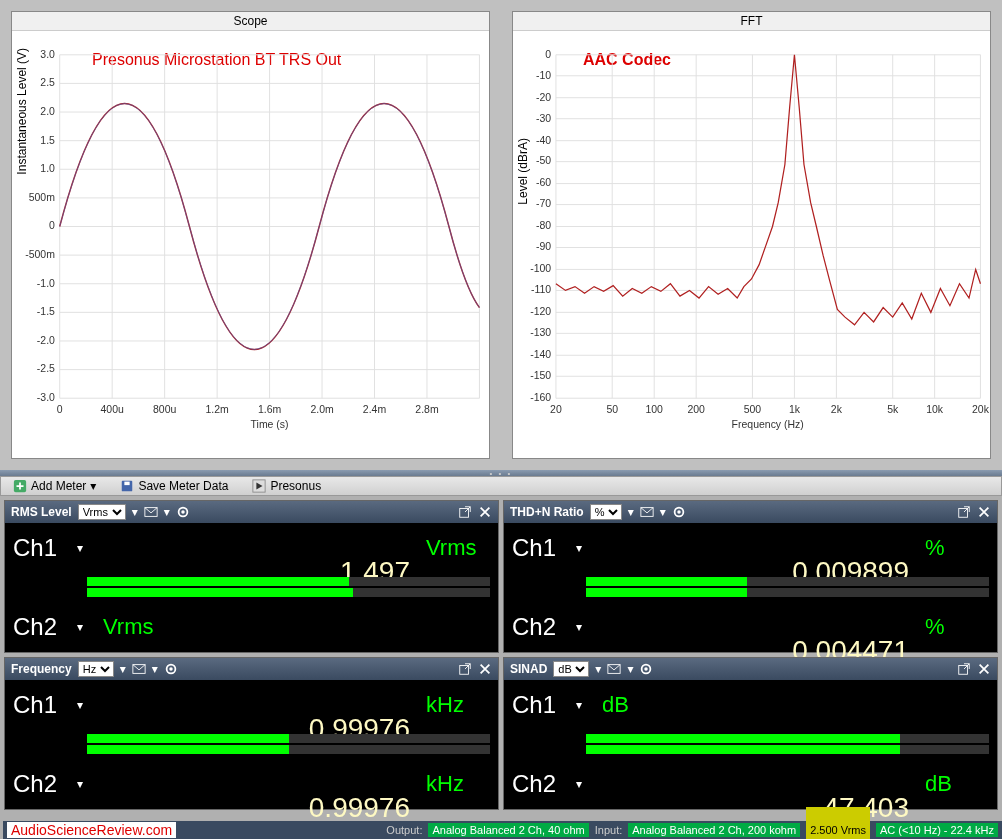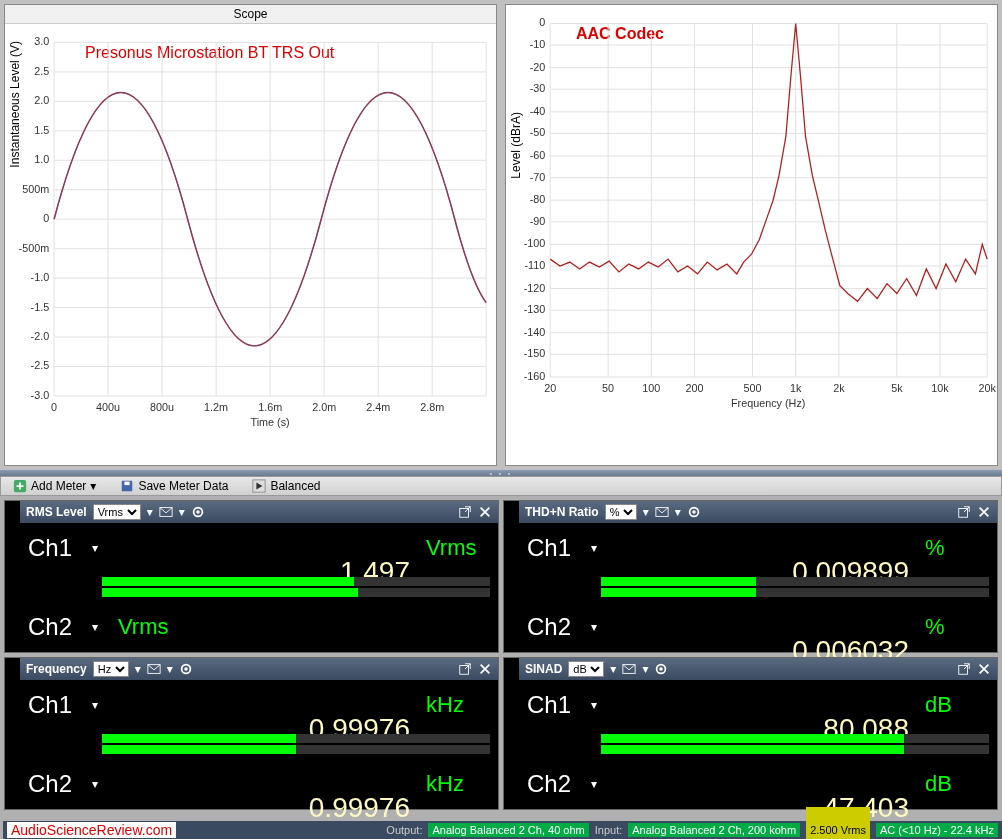--- a/index.html
+++ b/index.html
@@ -1,32 +1,32 @@
 <!DOCTYPE html>
 <html><head>
 <meta charset="utf-8">
 <style>
 * { margin: 0; padding: 0; box-sizing: border-box; font-family: Arial, sans-serif; }
 body { background: #b0b0b0; width: 1002px; height: 839px; overflow: hidden; position: relative; }
 .chart-area { display: flex; height: 470px; background: #c0c0c0; }
-.chart-panel { flex: 1; background: #fff; border: 1px solid #888; position: relative; margin: 4px; }
+.chart-panel { flex: 1; background: #fff; border: 1px solid #888; position: relative; margin: 11px; }
 .chart-title { text-align: center; font-size: 12px; padding: 2px; background: #f0f0f0; border-bottom: 1px solid #ccc; }
 .chart-body { position: relative; height: 412px; background: #fff; }
 .annotation-red { position: absolute; color: #d00; font-size: 16px; font-weight: normal; }
 .y-label { position: absolute; left: 2px; top: 50%; transform: rotate(-90deg) translateX(50%); transform-origin: left center; font-size: 12px; white-space: nowrap; }
 svg.plot { position: absolute; top: 0; left: 0; width: 100%; height: 100%; }
 .grid-line { stroke: #e0e0e0; stroke-width: 1; }
 .axis-text { font-size: 11px; fill: #333; }
 .divider { height: 6px; background: linear-gradient(#8a9bb0, #6a7b90); display: flex; align-items: center; justify-content: center; }
 .divider::after { content: "• • •"; color: #ccc; font-size: 8px; letter-spacing: 2px; }
 .toolbar { background: linear-gradient(#e8e8e8, #d0d0d0); border: 1px solid #999; padding: 0 6px; display: flex; gap: 12px; align-items: center; font-size: 12px; }
 .toolbar-btn { display: flex; align-items: center; gap: 4px; cursor: pointer; padding: 2px 6px; }
 .tb-icon { width: 14px; height: 14px; display: inline-block; }
 .meters { display: grid; grid-template-columns: 1fr 1fr; grid-template-rows: 1fr 1fr; gap: 4px; padding: 4px; background: #b0b0b0; height: 318px; }
-.meter-panel { background: #000; border: 1px solid #666; display: flex; flex-direction: column; padding-left: 15px; }
+.meter-panel { background: #000; border: 1px solid #666; display: flex; flex-direction: column; }
 .meter-header { background: linear-gradient(#5a6a80, #3a4a60); color: #fff; font-size: 12px; padding: 3px 6px; display: flex; align-items: center; gap: 6px; }
 .meter-header .title { font-weight: bold; }
 .meter-header select { font-size: 11px; background: #fff; border: 1px solid #888; }
 .meter-header .spacer { flex: 1; }
 .meter-header .hicon { width: 14px; height: 14px; cursor: pointer; fill: #fff; }
 .meter-body { flex: 1; background: #000; display: flex; flex-direction: column; justify-content: space-around; padding: 2px 8px; }
 .meter-row { display: flex; align-items: center; gap: 8px; height: 32px; }
 .ch-label { color: #fff; font-size: 24px; width: 56px; }
 .ch-arrow { color: #fff; font-size: 12px; width: 10px; cursor: pointer; }
 .meter-value { color: #fef9c3; font-size: 28px; text-align: right; flex: 1; margin-top: 48px; }
@@ -103,20 +103,21 @@
         <text class="axis-text" x="270" y="390" text-anchor="middle">1.6m</text>
         <text class="axis-text" x="325" y="390" text-anchor="middle">2.0m</text>
         <text class="axis-text" x="380" y="390" text-anchor="middle">2.4m</text>
         <text class="axis-text" x="435" y="390" text-anchor="middle">2.8m</text>
         <text class="axis-text" x="270" y="406" text-anchor="middle">Time (s)</text>
       </svg>
     </div>
   </div>
 
   <div class="chart-panel">
+    <div class="chart-title">FFT</div>
     <div class="chart-body">
       <div class="annotation-red" style="top:20px; left:70px;font-weight:bold;">AAC Codec</div>
       <span class="y-label" style="left:10px; top:200px;">Level (dBrA)</span>
       <svg class="plot" viewBox="0 0 500 412">
         <g>
           <line class="grid-line" x1="45" y1="15" x2="490" y2="15"></line>
           <line class="grid-line" x1="45" y1="37" x2="490" y2="37"></line>
           <line class="grid-line" x1="45" y1="60" x2="490" y2="60"></line>
           <line class="grid-line" x1="45" y1="82" x2="490" y2="82"></line>
           <line class="grid-line" x1="45" y1="105" x2="490" y2="105"></line>
@@ -196,21 +197,21 @@
         <rect x="2" y="2" width="12" height="12" fill="#46a" rx="1"></rect>
         <rect x="5" y="3" width="6" height="4" fill="#fff"></rect>
       </svg>
     <span>Save Meter Data</span>
   </div>
   <div class="toolbar-btn">
     <svg class="tb-icon" viewBox="0 0 16 16">
         <rect x="1" y="1" width="14" height="14" fill="#ddd" stroke="#888"></rect>
         <path d="M5 4 L12 8 L5 12 Z" fill="#333"></path>
       </svg>
-    <span>Balanced</span>
+    <span>Presonus</span>
   </div>
 </div>
 
 <div class="meters">
 
   <div class="meter-panel">
     <div class="meter-header">
       <span class="title">RMS Level</span>
       <select><option>Vrms</option></select>
       <span>▾</span>
@@ -289,21 +290,21 @@
         <div class="bar-container">
             <div class="bar-fill" style="width:40%"></div>
           </div>
         <div class="bar-container">
             <div class="bar-fill" style="width:40%"></div>
           </div>
       </div>
       <div class="meter-row">
         <span class="ch-label">Ch2</span>
         <span class="ch-arrow">▾</span>
-        <span class="meter-value">0.006032</span>
+        <span class="meter-value">0.004471</span>
         <span class="meter-unit">%</span>
       </div>
     </div>
   </div>
 
   <div class="meter-panel">
     <div class="meter-header">
       <span class="title">Frequency</span>
       <select><option>Hz</option></select>
       <span>▾</span>
@@ -369,21 +370,20 @@
           <path d="M8 2 H14 V8 M14 2 L8 8" stroke="#fff" fill="none"></path>
         </svg>
       <svg class="hicon" viewBox="0 0 16 16">
           <path d="M3 3 L13 13 M13 3 L3 13" stroke="#fff" stroke-width="2"></path>
         </svg>
     </div>
     <div class="meter-body">
       <div class="meter-row">
         <span class="ch-label">Ch1</span>
         <span class="ch-arrow">▾</span>
-        <span class="meter-value">80.088</span>
         <span class="meter-unit">dB</span>
       </div>
       <div class="bar-row double">
         <div class="bar-container">
             <div class="bar-fill" style="width:78%"></div>
           </div>
         <div class="bar-container">
             <div class="bar-fill" style="width:78%"></div>
           </div>
       </div>

